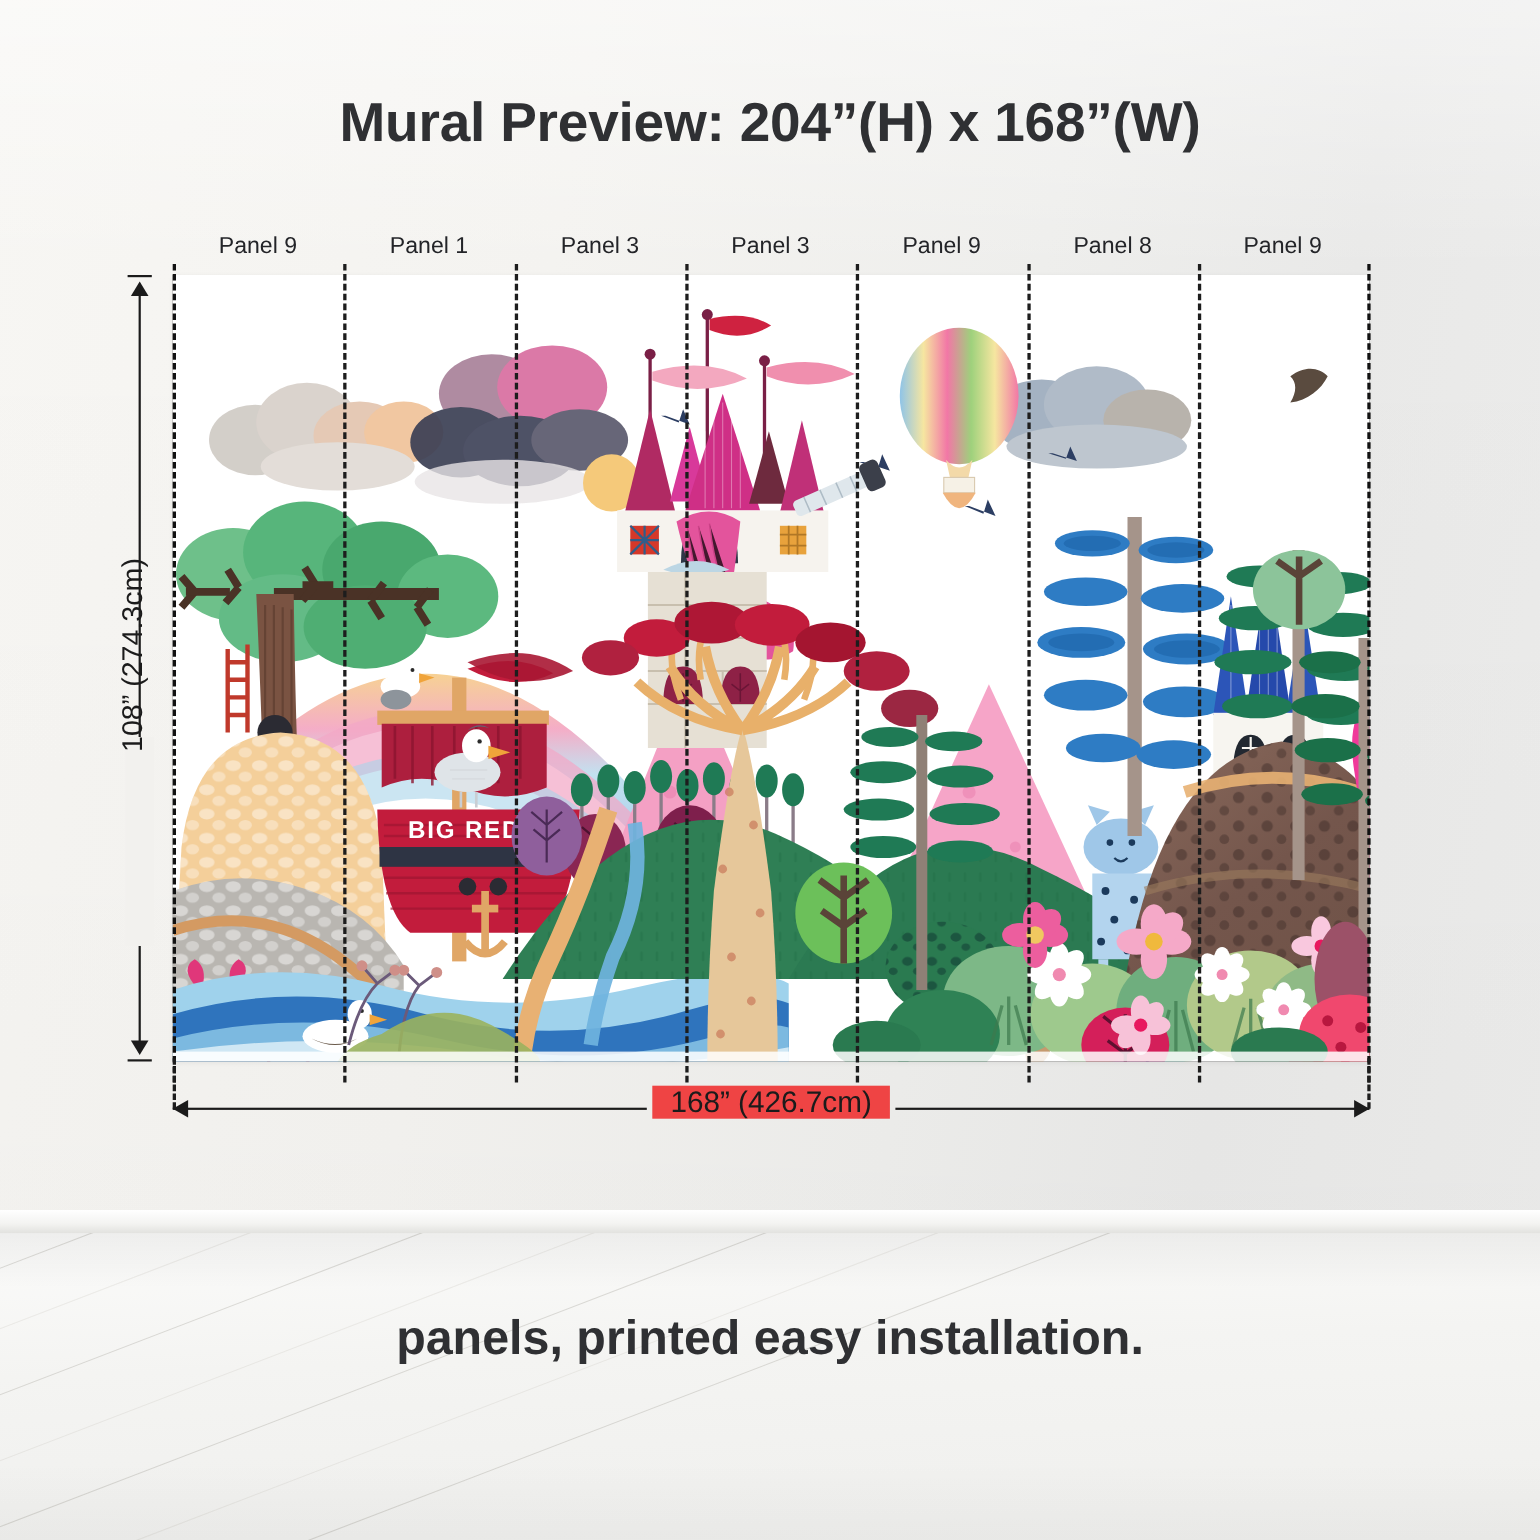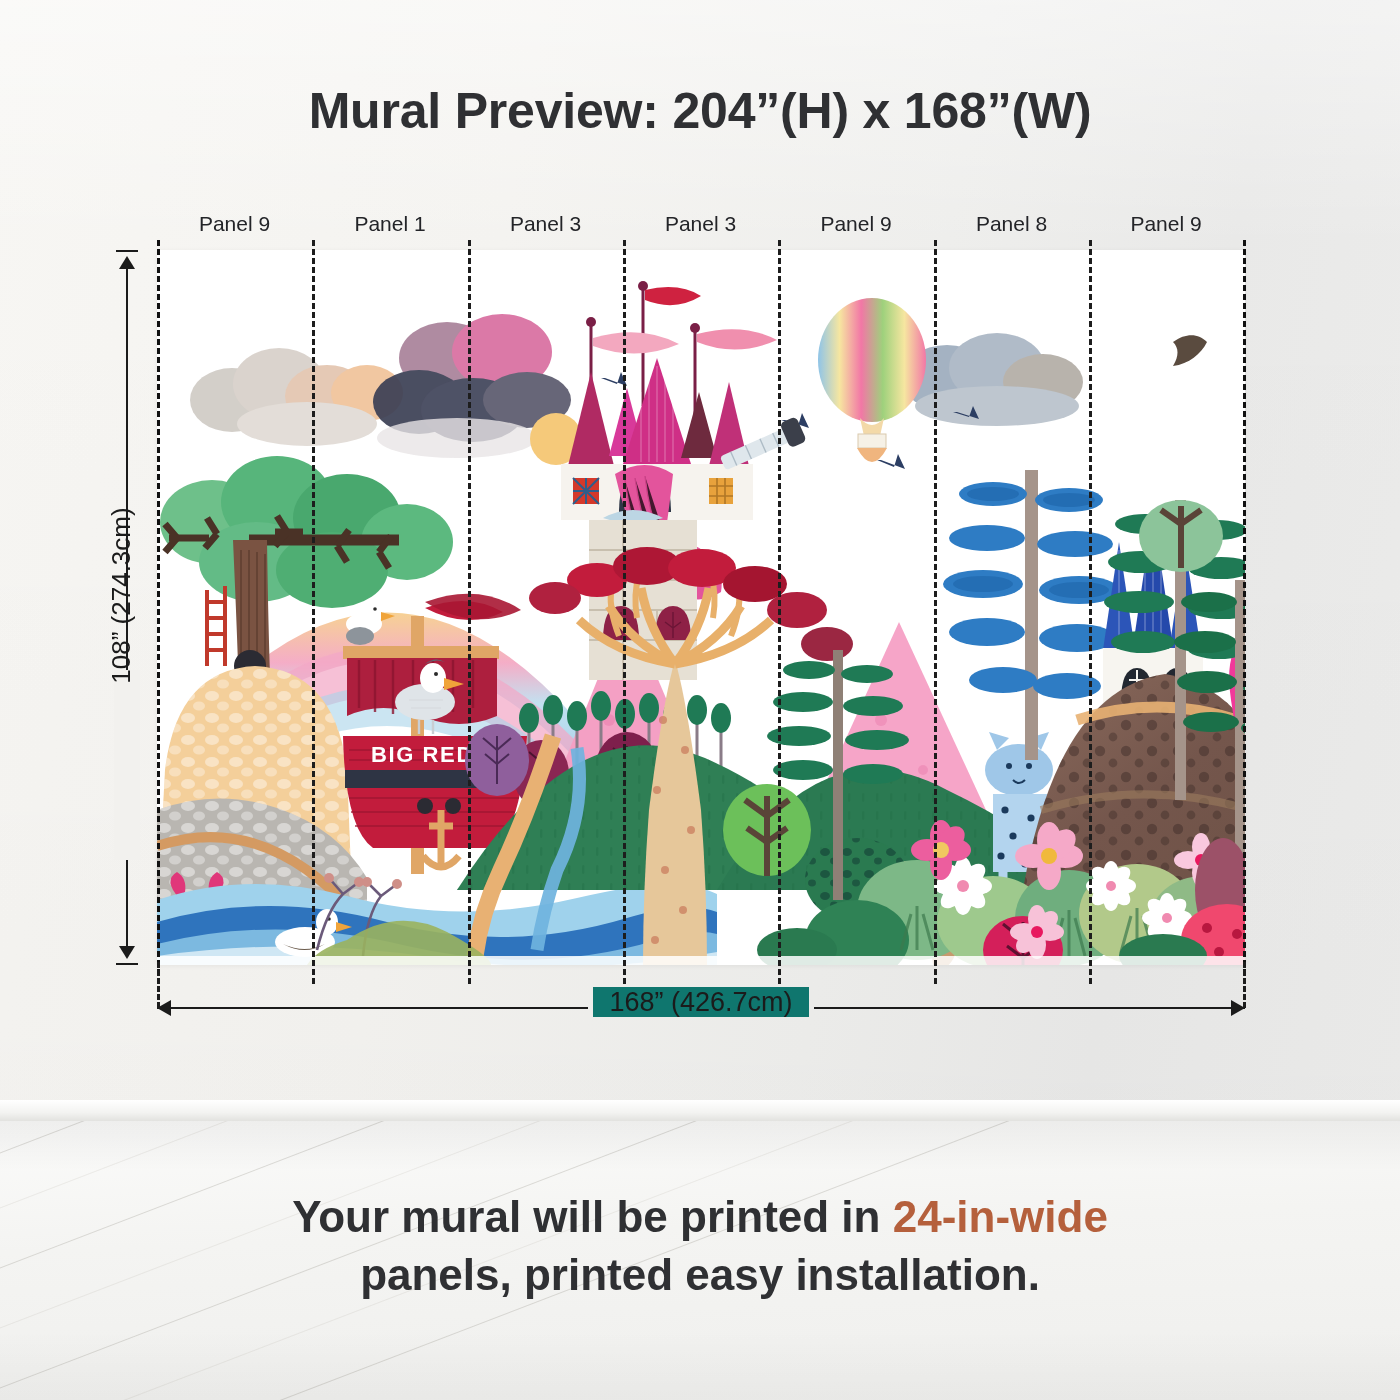--- a/index.html
+++ b/index.html
@@ -87,21 +87,21 @@
   #dim-h{ position:absolute; left:157px; top:985px; width:1088px; height:46px; }
   #dim-h .hline{ position:absolute; top:22px; height:2px; background:#1b1b1b; }
   #dim-h .ar{ position:absolute; top:15px; width:0;height:0;
               border-top:8px solid transparent;border-bottom:8px solid transparent; }
   #dim-h .ar.lf{ left:0; border-right:14px solid #1b1b1b; }
   #dim-h .ar.rt{ right:0; border-left:14px solid #1b1b1b; }
   #dim-h .htxt{
     position:absolute; left:0; top:2px; width:1088px; text-align:center;
     font-size:27px; color:#1b1b1b; background:transparent;
   }
-  #dim-h .htxt span{ background:#0f766e; padding:0 16px; }
+  #dim-h .htxt span{ background:#ef4444; padding:0 16px; }
   .tick{ position:absolute; width:0; border-left:3px dashed #1d1d1d; }
 
   
   #caption{
     position:absolute; left:0; top:1188px; width:1400px; text-align:center;
     font-size:44px; font-weight:bold; color:#2f3033; line-height:1.32;
   }
   #caption .hl{ color:#b5603c; }
 </style>
 </head>
@@ -793,15 +793,14 @@
   <div class="ar lf"></div>
   <div class="ar rt"></div>
   <div class="htxt">
     <span>168” (426.7cm)</span>
   </div>
 </div>
 <div class="tick" style="left:157px;top:962px;height:46px"></div>
 <div class="tick" style="left:1243px;top:962px;height:46px"></div>
 
 <div id="caption">
-  <div><span>Your mural will be printed in </span><span class="hl">24-in-wide</span></div>
   <div>panels, printed easy installation.</div>
 </div>
 
 </body></html>

